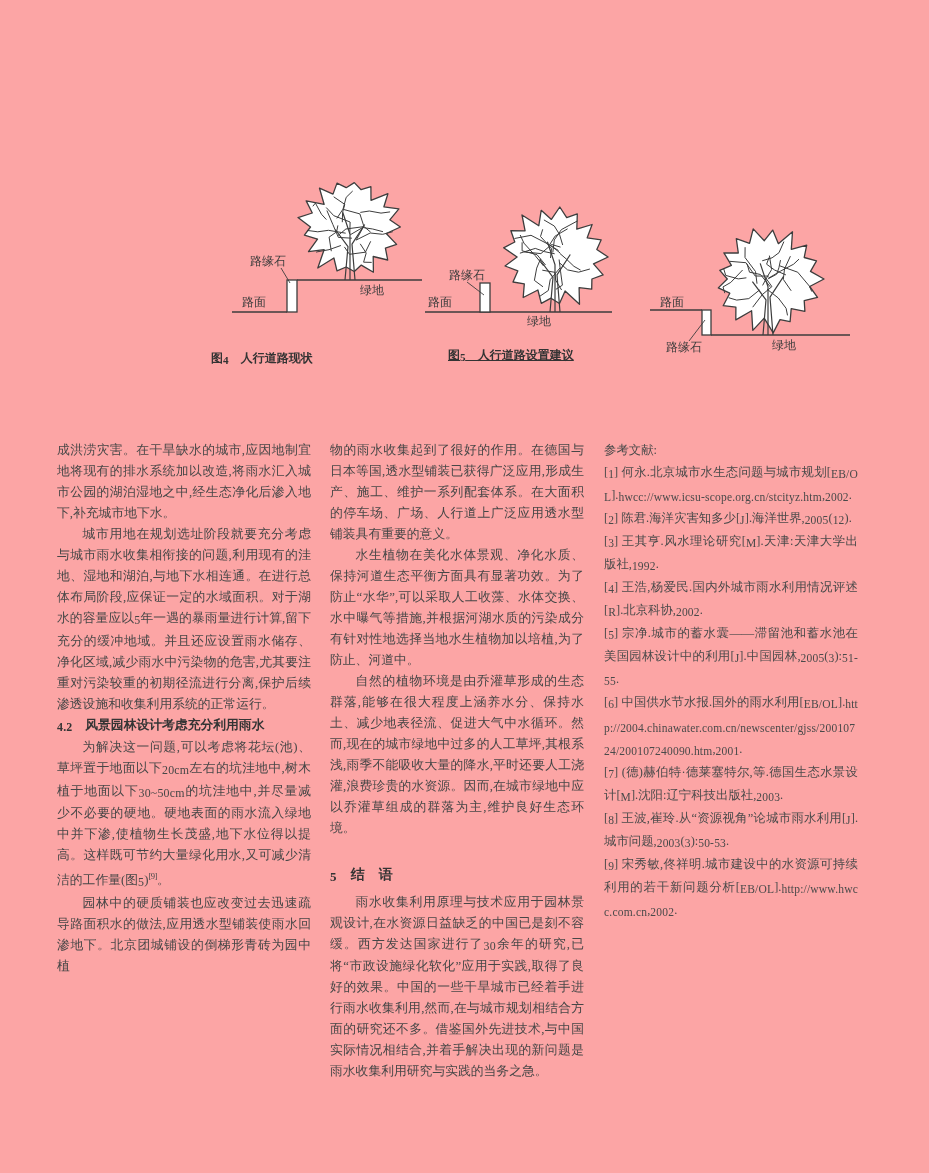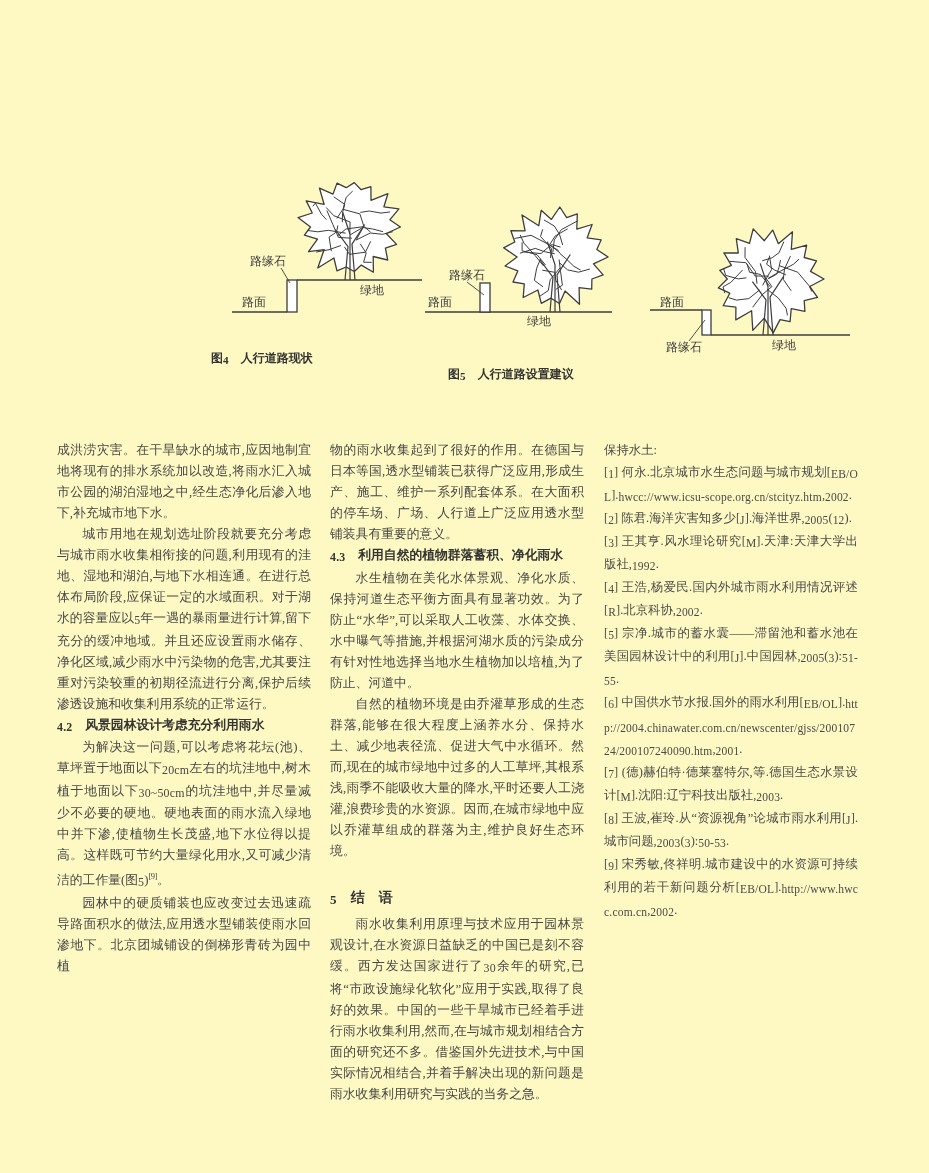--- a/index.html
+++ b/index.html
@@ -1,31 +1,31 @@
 <!DOCTYPE html>
 <html><head>
 <meta charset="utf-8">
 <style>
   html,body{margin:0;padding:0;background:#ffffff;}
-  .page{position:relative;width:929px;height:1173px;background:#fef9c3;overflow:hidden;
+  .page{position:relative;width:929px;height:1173px;background:#fca5a5;overflow:hidden;
         font-family:"Liberation Serif","DejaVu Serif",serif;color:#474747;}
 
   
   .figstrip{position:absolute;left:150px;top:168px;width:730px;height:196px;}
   .figsvg{position:absolute;left:0;top:0;}
   .canopy{fill:#fff;stroke:#3d3d3d;stroke-width:1.3;stroke-linejoin:round;}
   .scribble{fill:none;stroke:#3d3d3d;stroke-width:1;stroke-linejoin:round;}
   .trunk{fill:none;stroke:#3d3d3d;stroke-width:1.2;stroke-linejoin:round;}
   .gline{stroke:#3d3d3d;stroke-width:1.5;}
   .curb{fill:#fff;stroke:#3d3d3d;stroke-width:1.3;}
   .leader{stroke:#3d3d3d;stroke-width:0.9;}
   .figsvg text{font:12px "Liberation Serif","DejaVu Serif",serif;fill:#3c3c3c;}
   .figcap{position:absolute;font-size:12px;font-weight:bold;color:#333;white-space:pre;z-index:2;margin-left:25px;}
   .cap4{left:36px;top:182px;}
-  .cap5{left:273px;top:198px;}
+  .cap5{left:273px;top:179px;text-decoration:underline;}
 
   
   .col{position:absolute;top:440px;width:254px;font-size:12.8px;line-height:21px;
        text-align:justify;text-justify:inter-ideograph;color:#474747;}
   .col-left{left:57px;}
   .col-mid{left:330px;}
   .col-right{left:604px;font-size:12.4px;line-height:21.5px;color:#4a4a4a;}
   .col p{margin:0;}
   p.ind{text-indent:2em;}
   .h4{font-weight:bold;color:#343434;white-space:pre-wrap;}
@@ -141,29 +141,28 @@
   <div class="col col-left">
     <p>成洪涝灾害。在干旱缺水的城市,应因地制宜地将现有的排水系统加以改造,将雨水汇入城市公园的湖泊湿地之中,经生态净化后渗入地下,补充城市地下水。</p>
     <p class="ind">城市用地在规划选址阶段就要充分考虑与城市雨水收集相衔接的问题,利用现有的洼地、湿地和湖泊,与地下水相连通。在进行总体布局阶段,应保证一定的水域面积。对于湖水的容量应以<span class="lat">5</span>年一遇的暴雨量进行计算,留下充分的缓冲地域。并且还应设置雨水储存、净化区域,减少雨水中污染物的危害,尤其要注重对污染较重的初期径流进行分离,保护后续渗透设施和收集利用系统的正常运行。</p>
     <p class="h4"><span class="lat">4.2</span>　风景园林设计考虑充分利用雨水</p>
     <p class="ind">为解决这一问题,可以考虑将花坛(池)、草坪置于地面以下<span class="lat">20cm</span>左右的坑洼地中,树木植于地面以下<span class="lat">30~50cm</span>的坑洼地中,并尽量减少不必要的硬地。硬地表面的雨水流入绿地中并下渗,使植物生长茂盛,地下水位得以提高。这样既可节约大量绿化用水,又可减少清洁的工作量(图<span class="lat">5</span>)<sup class="cite">[9]</sup>。</p>
     <p class="ind">园林中的硬质铺装也应改变过去迅速疏导路面积水的做法,应用透水型铺装使雨水回渗地下。北京团城铺设的倒梯形青砖为园中植</p>
   </div>
 
   <div class="col col-mid">
     <p>物的雨水收集起到了很好的作用。在德国与日本等国,透水型铺装已获得广泛应用,形成生产、施工、维护一系列配套体系。在大面积的停车场、广场、人行道上广泛应用透水型铺装具有重要的意义。</p>
-    <p class="h4"><span class="lat">4.3</span>　利用自然的植物群落蓄积、净化雨水</p>
     <p class="ind">水生植物在美化水体景观、净化水质、保持河道生态平衡方面具有显著功效。为了防止“水华”,可以采取人工收藻、水体交换、水中曝气等措施,并根据河湖水质的污染成分有针对性地选择当地水生植物加以培植,为了防止、河道中。</p>
     <p class="ind">自然的植物环境是由乔灌草形成的生态群落,能够在很大程度上涵养水分、保持水土、减少地表径流、促进大气中水循环。然而,现在的城市绿地中过多的人工草坪,其根系浅,雨季不能吸收大量的降水,平时还要人工浇灌,浪费珍贵的水资源。因而,在城市绿地中应以乔灌草组成的群落为主,维护良好生态环境。</p>
     <p class="h5"><span class="lat">5</span>　结　语</p>
     <p class="ind">雨水收集利用原理与技术应用于园林景观设计,在水资源日益缺乏的中国已是刻不容缓。西方发达国家进行了<span class="lat">30</span>余年的研究,已将“市政设施绿化软化”应用于实践,取得了良好的效果。中国的一些干旱城市已经着手进行雨水收集利用,然而,在与城市规划相结合方面的研究还不多。借鉴国外先进技术,与中国实际情况相结合,并着手解决出现的新问题是雨水收集利用研究与实践的当务之急。</p>
   </div>
 
   <div class="col col-right">
-    <p class="refs-title">保持水土:</p>
+    <p class="refs-title">参考文献:</p>
     <p class="ref">[<span class="lat">1</span>] 何永.北京城市水生态问题与城市规划[<span class="lat">EB/OL</span>].<span class="lat">hwcc://www.icsu-scope.org.cn/stcityz.htm</span>,<span class="lat">2002</span>.</p>
     <p class="ref">[<span class="lat">2</span>] 陈君.海洋灾害知多少[<span class="lat">J</span>].海洋世界,<span class="lat">2005</span>(<span class="lat">12</span>).</p>
     <p class="ref">[<span class="lat">3</span>] 王其亨.风水理论研究[<span class="lat">M</span>].天津:天津大学出版社,<span class="lat">1992</span>.</p>
     <p class="ref">[<span class="lat">4</span>] 王浩,杨爱民.国内外城市雨水利用情况评述[<span class="lat">R</span>].北京科协,<span class="lat">2002</span>.</p>
     <p class="ref">[<span class="lat">5</span>] 宗净.城市的蓄水囊——滞留池和蓄水池在美国园林设计中的利用[<span class="lat">J</span>].中国园林,<span class="lat">2005</span>(<span class="lat">3</span>):<span class="lat">51-55</span>.</p>
     <p class="ref">[<span class="lat">6</span>] 中国供水节水报.国外的雨水利用[<span class="lat">EB/OL</span>].<span class="lat">http://2004.chinawater.com.cn/newscenter/gjss/20010724/200107240090.htm</span>,<span class="lat">2001</span>.</p>
     <p class="ref">[<span class="lat">7</span>] (德)赫伯特·德莱塞特尔,等.德国生态水景设计[<span class="lat">M</span>].沈阳:辽宁科技出版社,<span class="lat">2003</span>.</p>
     <p class="ref">[<span class="lat">8</span>] 王波,崔玲.从“资源视角”论城市雨水利用[<span class="lat">J</span>].城市问题,<span class="lat">2003</span>(<span class="lat">3</span>):<span class="lat">50-53</span>.</p>
     <p class="ref">[<span class="lat">9</span>] 宋秀敏,佟祥明.城市建设中的水资源可持续利用的若干新问题分析[<span class="lat">EB/OL</span>].<span class="lat">http://www.hwcc.com.cn</span>,<span class="lat">2002</span>.</p>
   </div>

